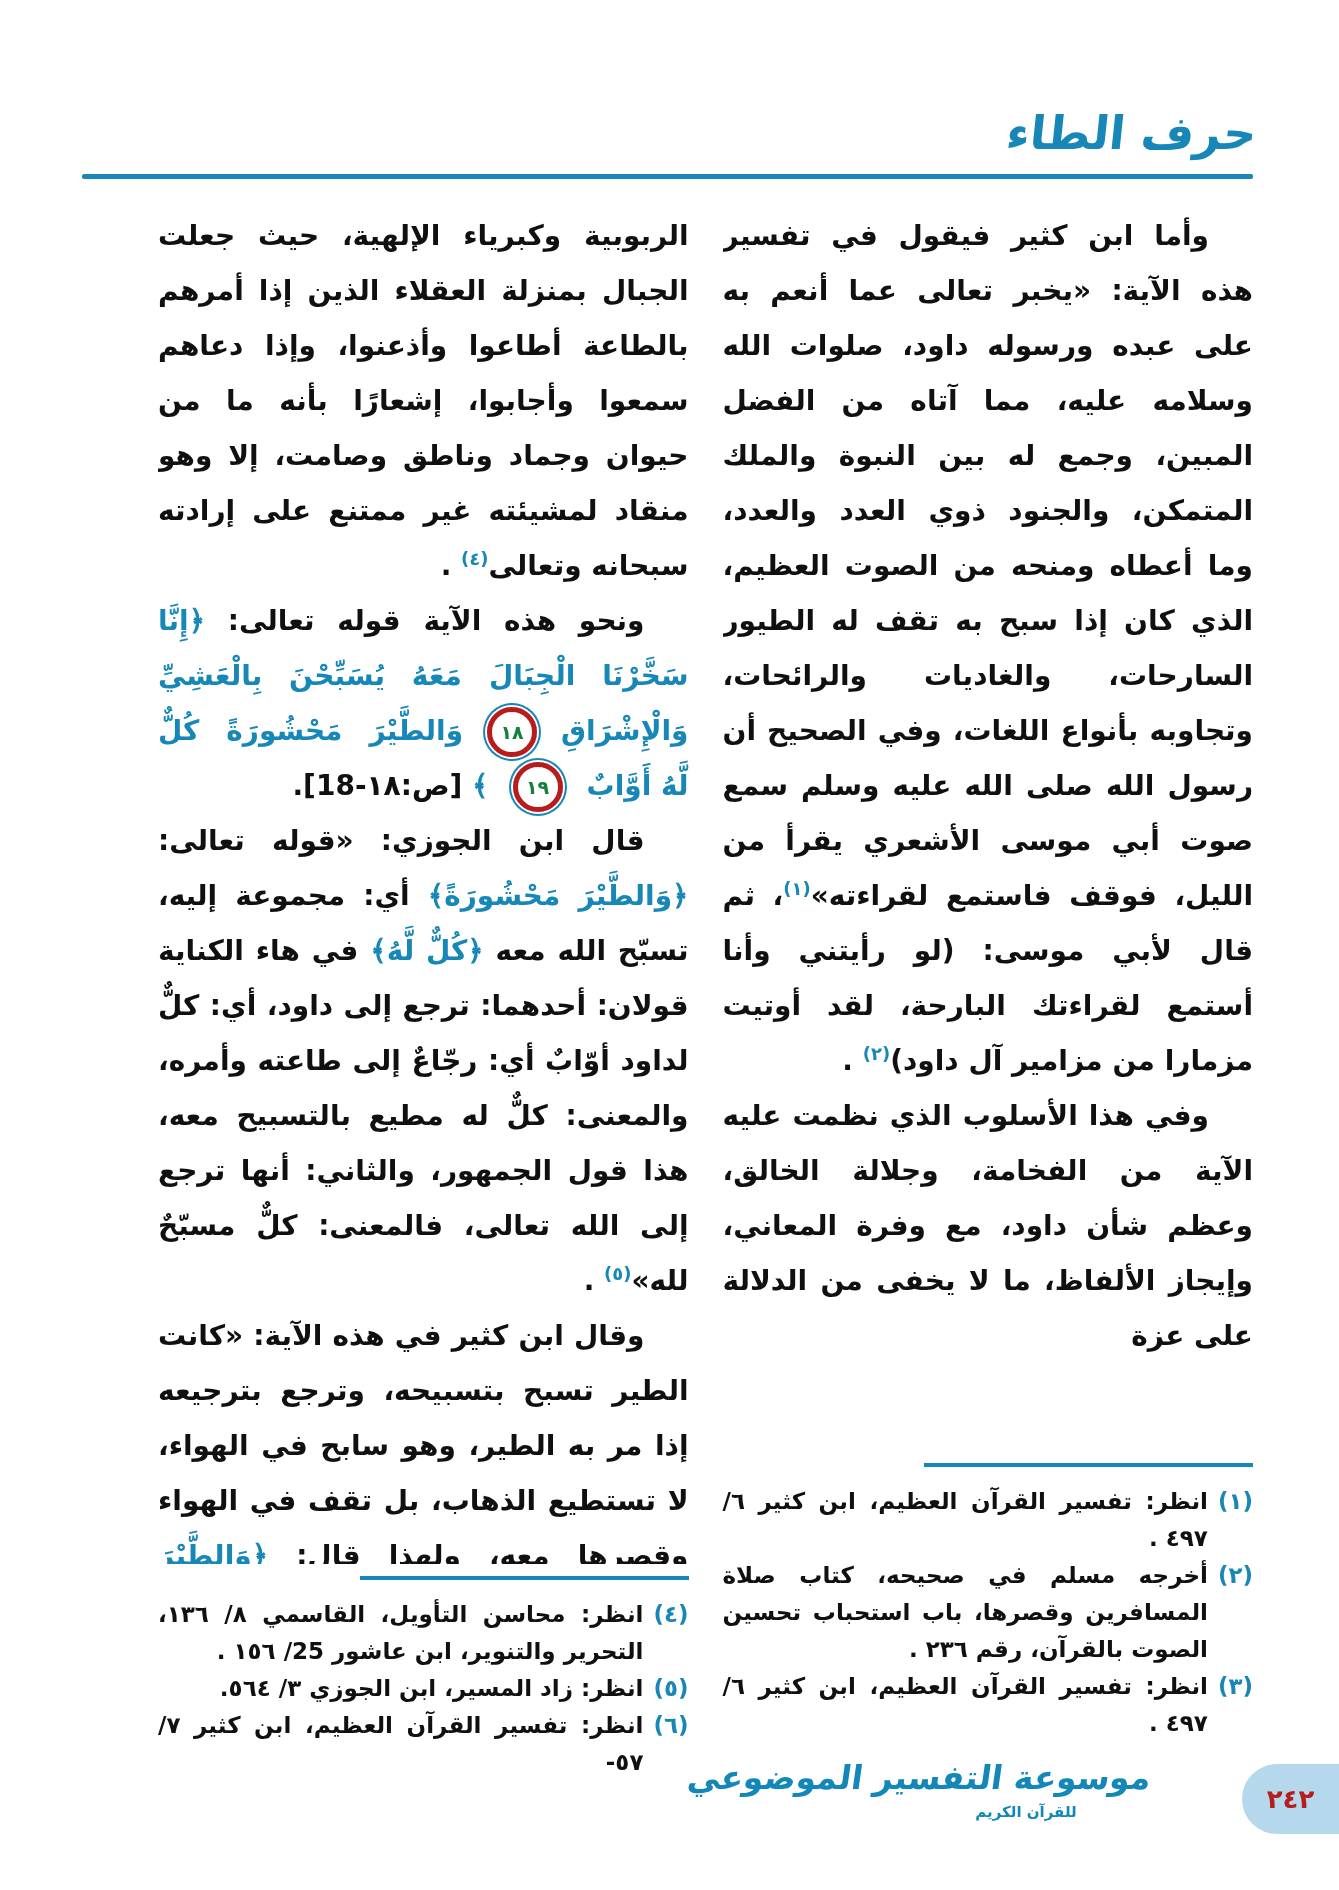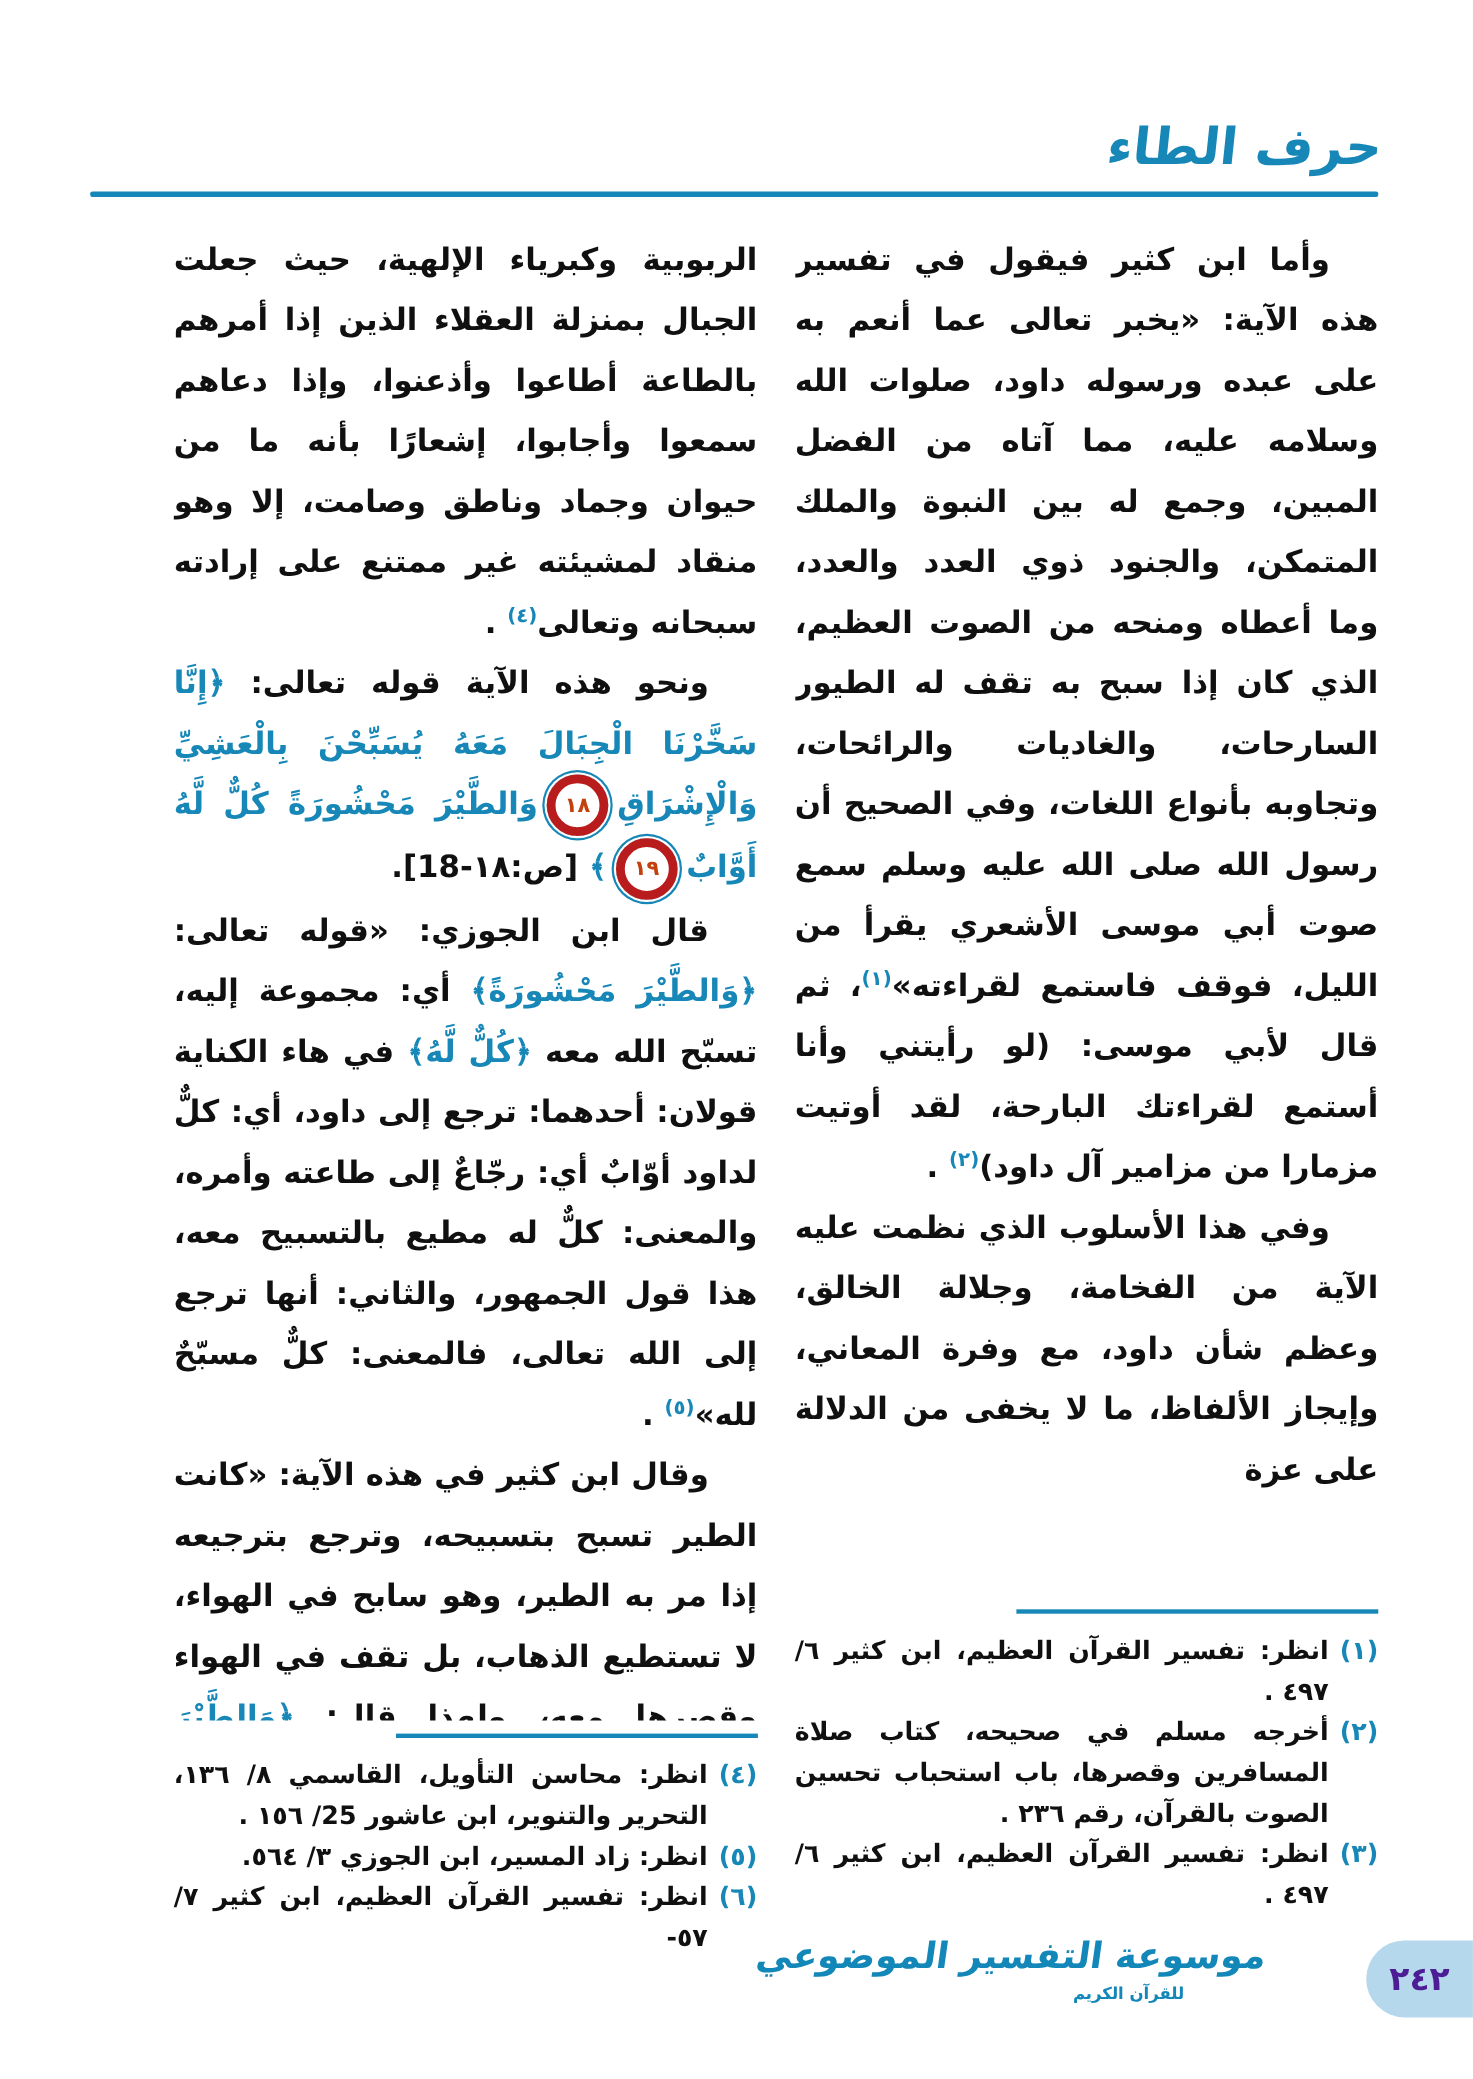--- a/index.html
+++ b/index.html
@@ -25,42 +25,42 @@
   }
   .col-right .col-body { height:1243px; }
   .col-left  .col-body { height:1356px; }
   .para { margin:0; }
   .para.indent { text-indent:44px; }
   .run-n  { color:#101010; }
   .run-q  { color:#1787b7; }
   .run-fm { color:#1787b7; font-size:18px; vertical-align:10px; line-height:0; }
   .run-an {
     display:inline-flex; align-items:center; justify-content:center;
-    width:40px; height:40px; margin:0 8px; border:8px solid #b91c1c;
+    width:40px; height:40px; margin:0 24px; border:5px solid #b91c1c;
     border-radius:50%; box-shadow:0 0 0 2px #ffffff, 0 0 0 4px #1787b7;
-    color:#c2410c; font-size:19px; font-weight:bold; vertical-align:middle;
+    color:#15803d; font-size:19px; font-weight:bold; vertical-align:middle;
     line-height:1; text-indent:0;
   }
   
   .fn-rule { height:4px; background:#1787b7; width:62%; margin:12px 0 16px; }
   .fn-list { font-size:23px; line-height:37px; font-weight:bold; color:#101010; }
   .fn-item { display:flex; gap:10px; align-items:flex-start; }
   .fn-num  { color:#1787b7; flex:none; }
   .fn-text { flex:1; text-align:justify; }
   
   .logo { position:absolute; top:1756px; right:188px; width:250px; text-align:center; color:#1287b8; }
   .logo-line1 { font-size:33px; font-weight:bold; line-height:1.35; transform:skewX(-8deg); white-space:nowrap; }
   .logo-line2 { font-size:15px; font-weight:bold; margin-top:2px; }
   
   .page-tab {
     position:absolute; top:1764px; right:0; width:97px; height:70px;
     background:#b5d8ec; border-radius:35px 0 0 35px;
     display:flex; align-items:center; justify-content:center;
   }
-  .page-tab span { color:#4c1d95; font-size:30px; font-weight:bold; letter-spacing:3px; direction:rtl; }
+  .page-tab span { color:#b91c1c; font-size:26px; font-weight:bold; letter-spacing:3px; direction:rtl; }
 </style>
 </head>
 <body>
 
 <div class="page">
 
   <div class="header">
     <div class="header-title">حرف الطاء</div>
     <div class="header-rule"></div>
   </div>

